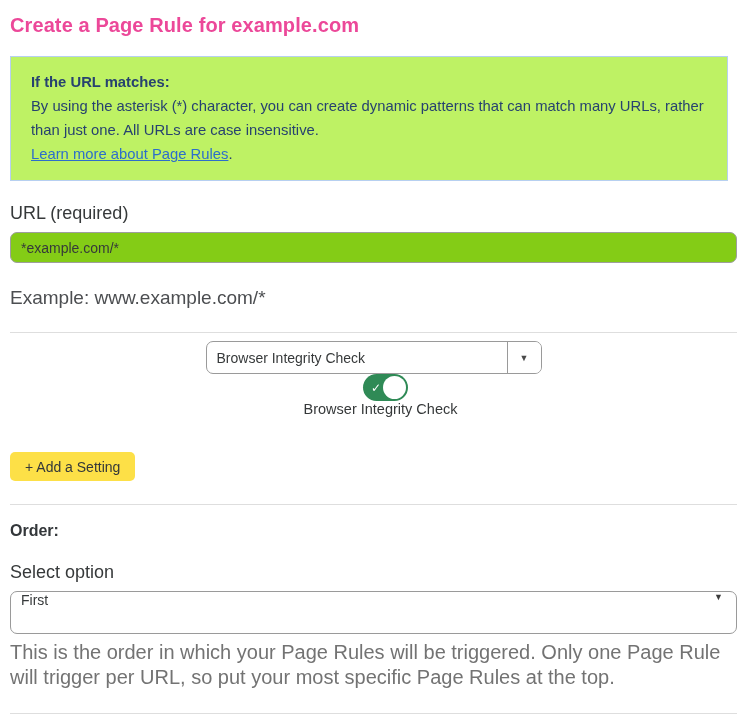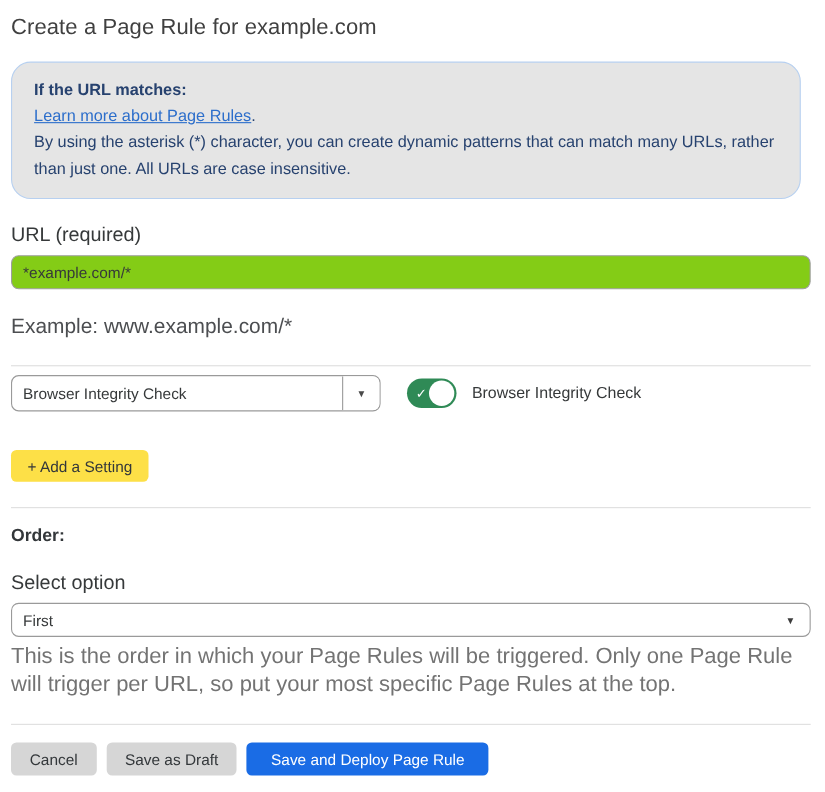--- a/index.html
+++ b/index.html
@@ -7,31 +7,31 @@
     width: 750px; height: 720px;
     background: #ffffff;
     font-family: "Liberation Sans", "DejaVu Sans", sans-serif;
     color: #36393a;
     overflow: hidden;
   }
   .container { padding: 14px 13px 0 10px; }
 
   .page-title {
     font-size: 20px;
-    font-weight: 400;
-    color: #404040;
+    font-weight: 700;
+    color: #ec4899;
     letter-spacing: 0.1px;
   }
 
   
   .info-box {
     margin-top: 19px;
-    background: #e5e5e5;
+    background: #bef264;
     border: 1px solid #b7d0f0;
-    border-radius: 18px;
+    border-radius: 0;
     padding: 13px 20px 14px 20px;
     color: #27426f;
     font-size: 14.8px;
     line-height: 24px;
     margin-right: 9px;
   }
   .info-box .info-heading { font-weight: 700; }
   .info-box a.info-link {
     color: #2c6ecb;
     text-decoration: underline;
@@ -74,20 +74,21 @@
     margin-top: 17px;
     font-size: 16px;
     font-weight: 700;
     color: #33373a;
   }
 
   .setting-row {
     margin-top: 8px;
     display: flex;
     align-items: center;
+    flex-direction: column;
   }
 
   
   .setting-select {
     width: 336px;
     height: 33px;
     border: 1px solid #9a9a9a;
     border-radius: 7px;
     background: #fff;
     display: flex;
@@ -164,26 +165,26 @@
     background: #fde047;
     color: #33373a;
     height: 29px;
     padding: 0 15px;
   }
 
   
   .order-select {
     margin-top: 8px;
     width: 100%;
-    height: 31px;
+    height: 43px;
     border: 1px solid #9a9a9a;
     border-radius: 7px;
     background: #fff;
     display: flex;
-    align-items: center;
+    align-items: flex-start;
     padding: 0 12px 0 10px;
     font-size: 14px;
     color: #36393a;
     cursor: pointer;
     position: relative;
   }
   .order-select .select-arrow {
     position: absolute;
     right: 13px;
     font-size: 9px;
@@ -210,22 +211,22 @@
 </style>
 </head>
 <body>
 
 <div class="container">
 
   <h1 class="page-title">Create a Page Rule for example.com</h1>
 
   <div class="info-box">
     <div class="info-heading">If the URL matches:</div>
+    <div>By using the asterisk (*) character, you can create dynamic patterns that can match many URLs, rather than just one. All URLs are case insensitive.</div>
     <div><a class="info-link">Learn more about Page Rules</a><span>.</span></div>
-    <div>By using the asterisk (*) character, you can create dynamic patterns that can match many URLs, rather than just one. All URLs are case insensitive.</div>
   </div>
 
   <div class="field-label">URL (required)</div>
   <input class="text-input" type="text" value="*example.com/*" style="">
   <div class="hint-text">Example: www.example.com/*</div>
 
   <hr class="divider">
 
 
 

